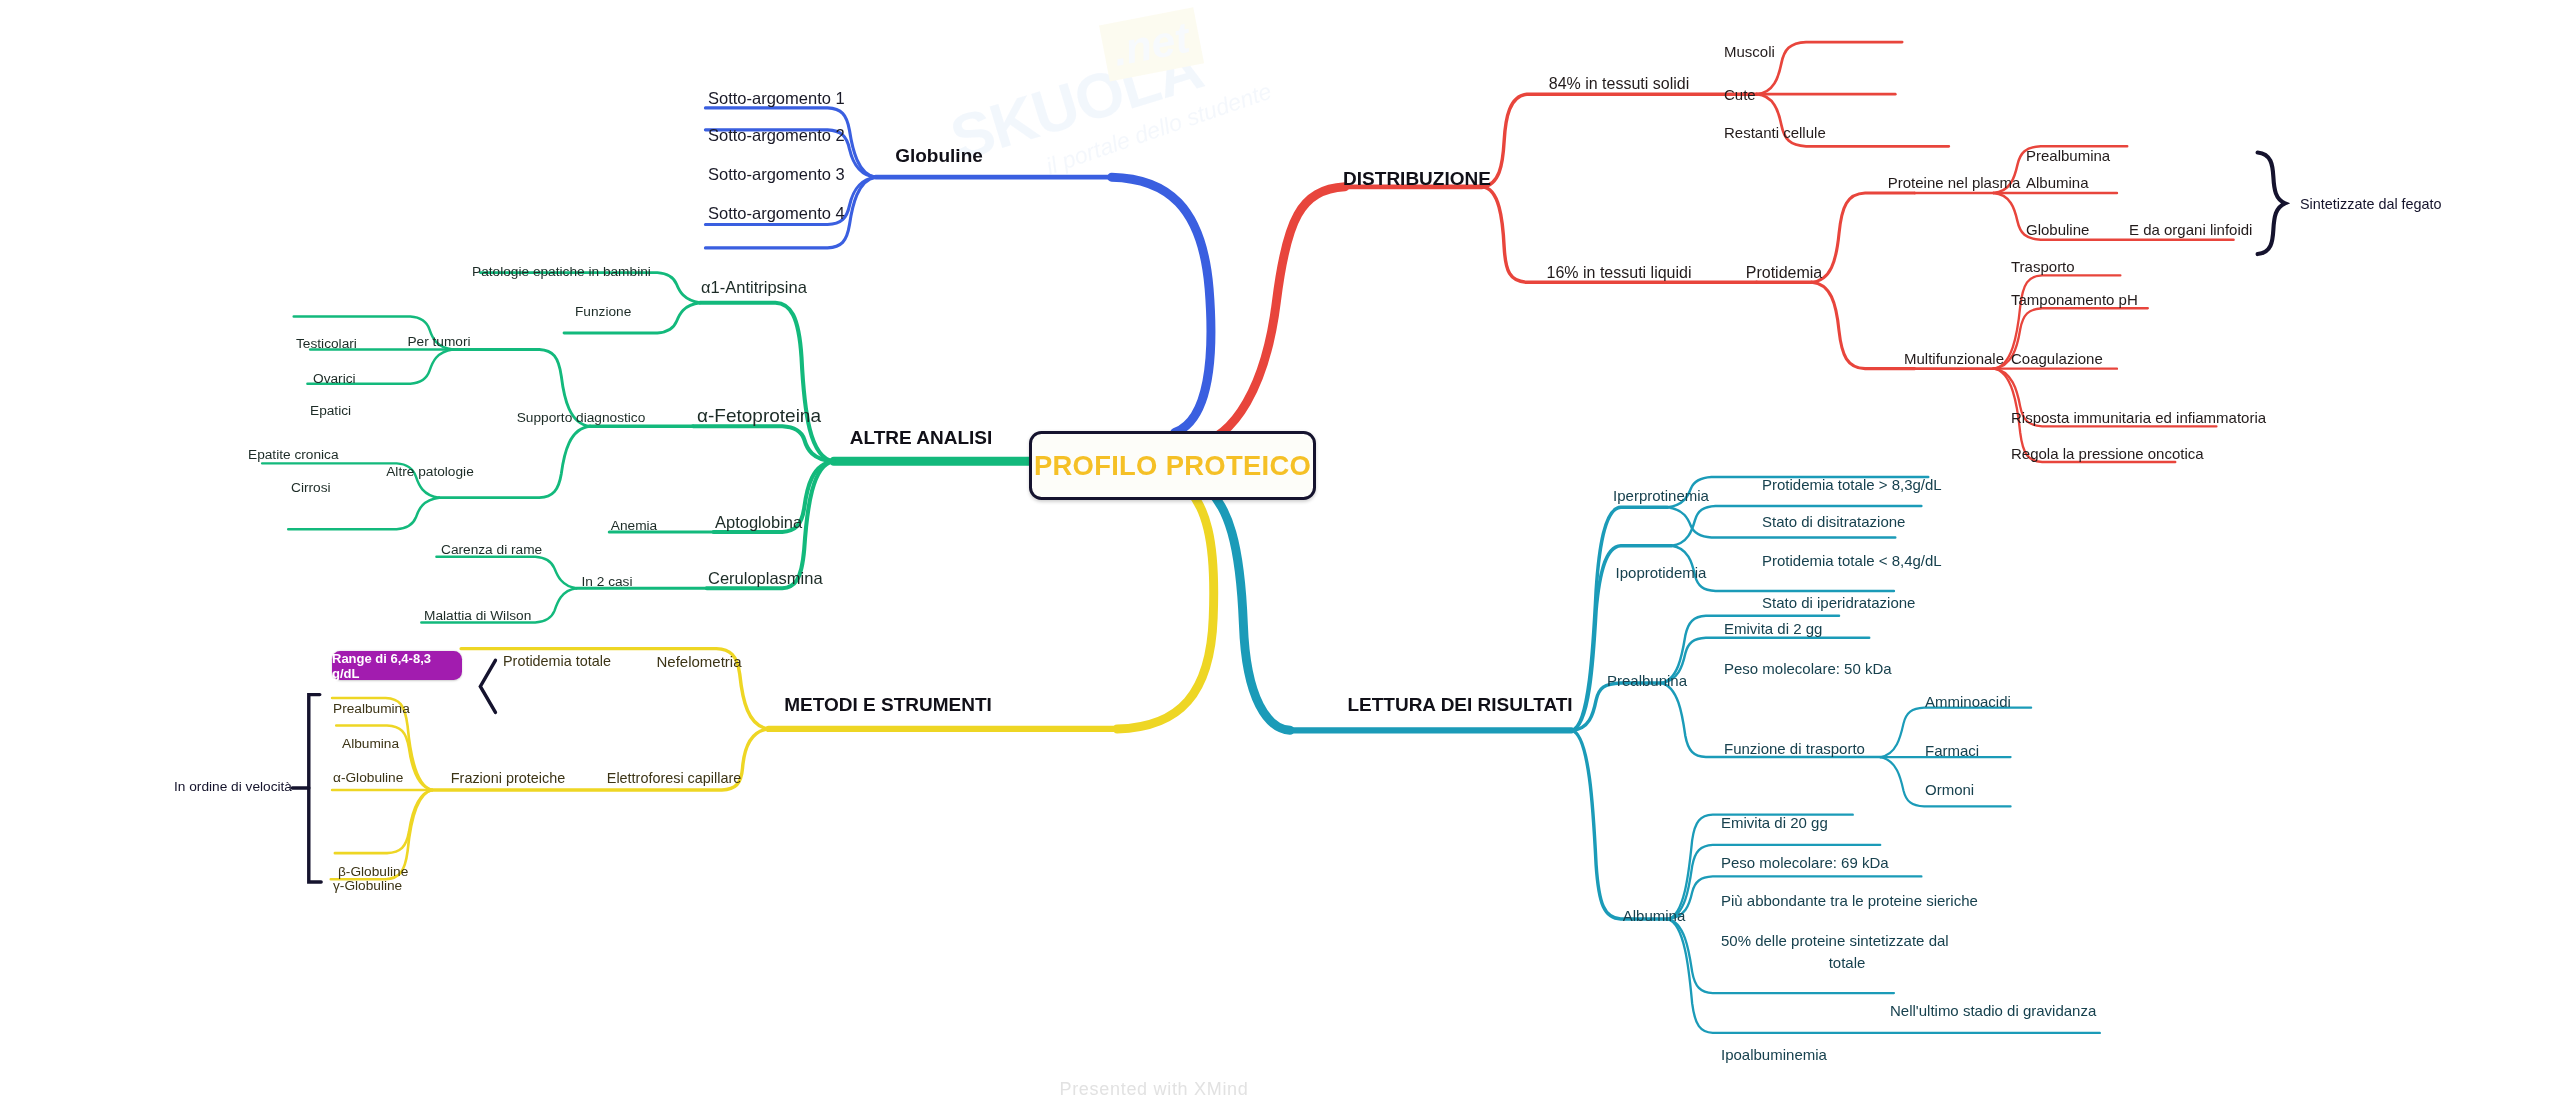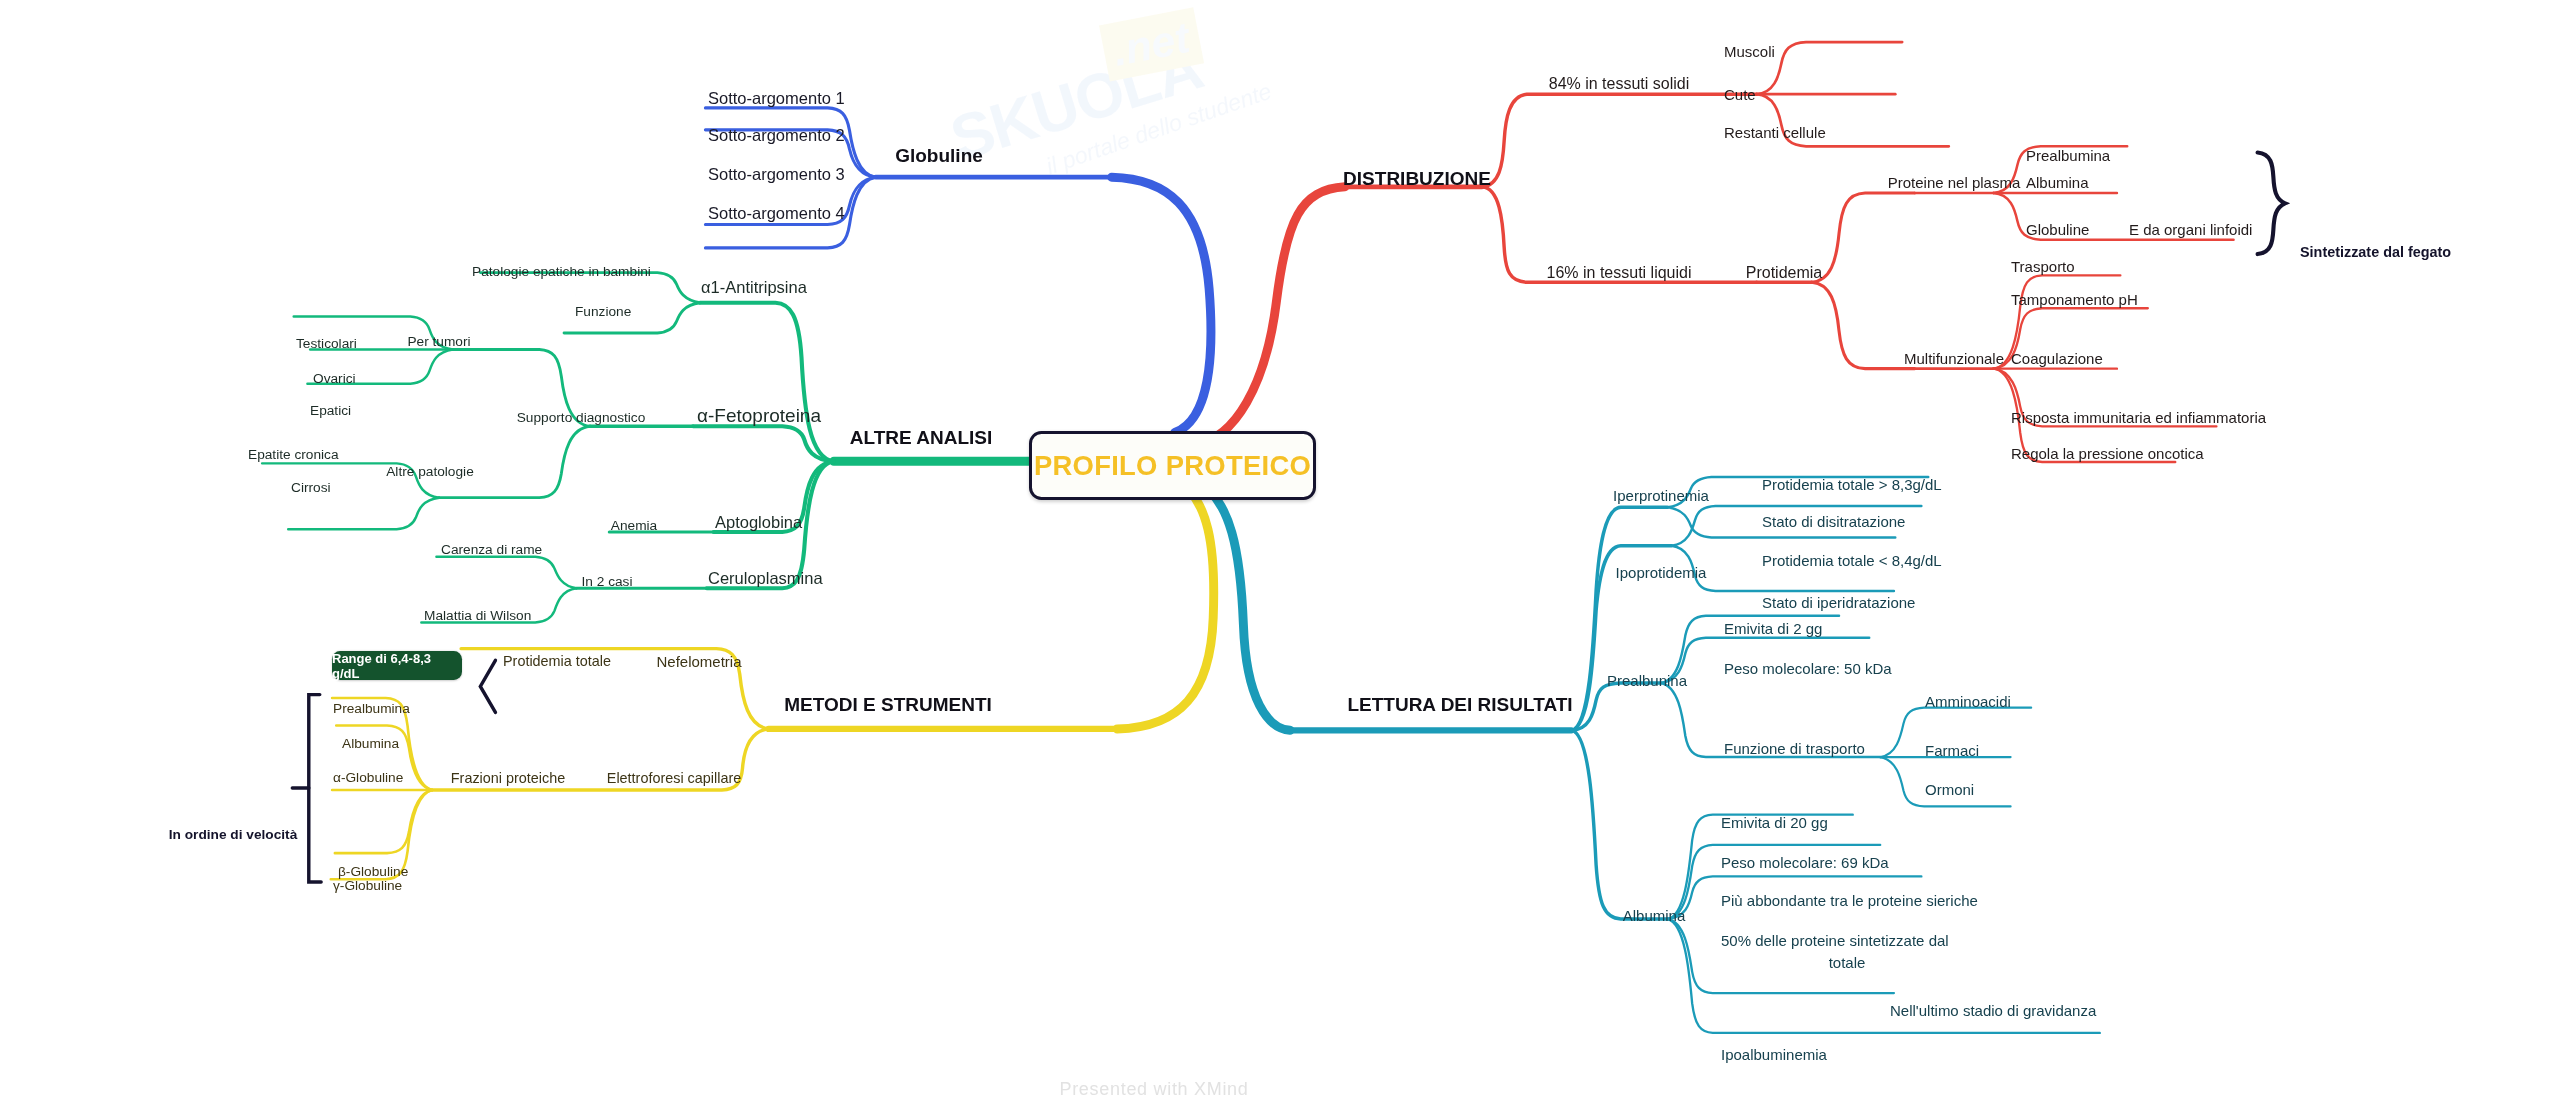--- a/index.html
+++ b/index.html
@@ -27,25 +27,25 @@
 
   
   .main-title{font-weight:bold;color:#111018;}
 
   
   .t-red{color:#221b1b;}
   .t-blue{color:#1a1a28;}
   .t-green{color:#1c2b26;}
   .t-yellow{color:#3c3416;}
   .t-teal{color:#17414e;}
-  .t-dark{color:#14132b;font-weight:bold;margin-top:48px;}
+  .t-dark{color:#14132b;font-weight:normal;}
 
   
   #range-badge{
-    position:absolute;background:#14532d;color:#ffffff;border-radius:8.2px;
+    position:absolute;background:#a21caf;color:#ffffff;border-radius:8.2px;
     display:flex;align-items:center;justify-content:center;font-weight:bold;
     box-shadow:0 0.7px 2.1px rgba(0,0,0,.2);
   }
 
   
   #wm-skuola{
     position:absolute;left:947px;top:0px;width:288px;height:199px;
     transform:rotate(-17deg);transform-origin:50% 50%;opacity:.30;
     pointer-events:none;
   }

